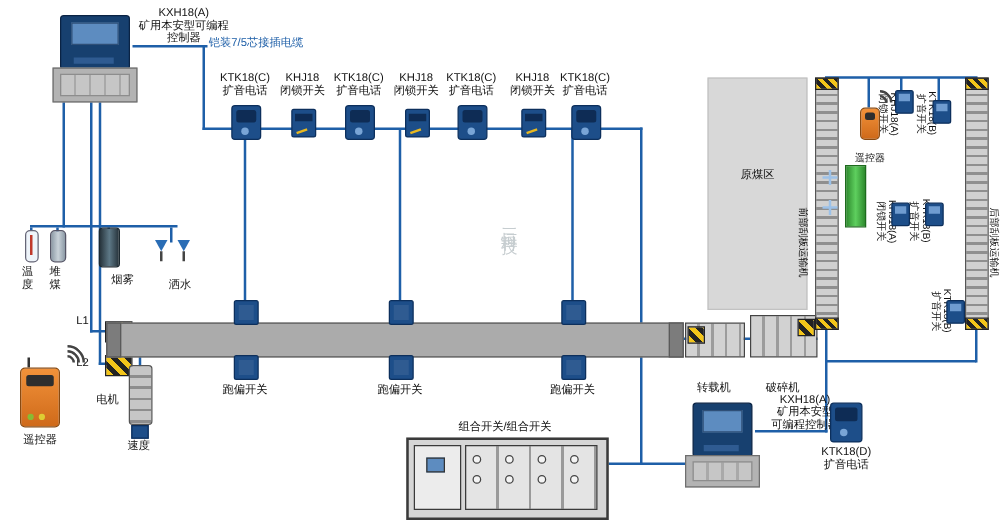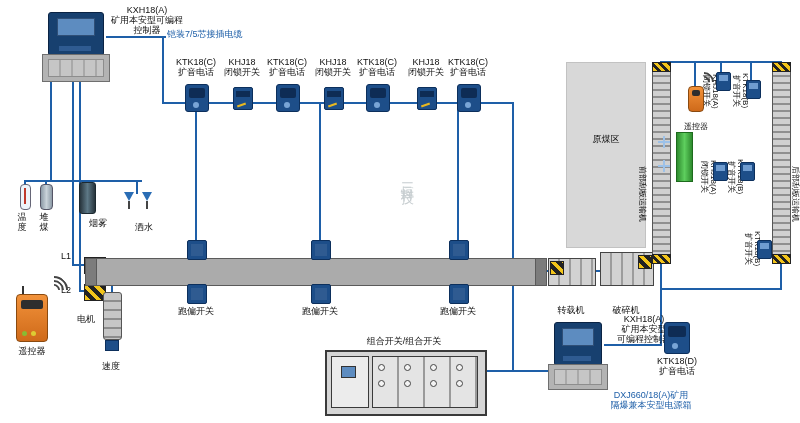--- a/index.html
+++ b/index.html
@@ -155,21 +155,21 @@
   <div class="ant" style="left:22px;top:286px;height:8px"></div>
   <div class="remote" style="left:16px;top:294px;width:30px;height:46px"></div>
   <div class="arc" style="left:48px;top:284px;width:8px;height:8px"></div>
   <div class="arc" style="left:44px;top:280px;width:16px;height:16px"></div>
   <div class="arc" style="left:40px;top:276px;width:24px;height:24px"></div>
   <div class="lbl" style="left:10px;top:346px;width:44px">遥控器</div>
 
   <div class="motor" style="left:103px;top:292px;width:17px;height:46px"></div>
   <div class="lbl" style="left:72px;top:314px;width:28px">电机</div>
   <div class="spdbox" style="left:105px;top:340px;width:12px;height:9px"></div>
-  <div class="lbl" style="left:96px;top:361px;width:30px">速度</div>
+  <div class="lbl" style="left:96px;top:351px;width:30px">速度</div>
 
   <div class="belt" style="left:85px;top:258px;width:460px;height:26px"></div>
   <div class="belt-cap" style="left:85px;top:258px;width:10px;height:26px"></div>
   <div class="belt-cap" style="left:535px;top:258px;width:10px;height:26px"></div>
 
   <div class="dev-sq" style="left:187px;top:240px;width:18px;height:18px"></div>
   <div class="dev-sq" style="left:187px;top:284px;width:18px;height:18px"></div>
   <div class="lbl" style="left:175px;top:306px;width:42px">跑偏开关</div>
   <div class="dev-sq" style="left:311px;top:240px;width:18px;height:18px"></div>
   <div class="dev-sq" style="left:311px;top:284px;width:18px;height:18px"></div>
@@ -231,18 +231,16 @@
   <div class="dial" style="left:456px;top:380px"></div>
 
   <div class="ct" style="left:554px;top:322px;width:46px;height:42px"></div>
   <div class="cb" style="left:548px;top:364px;width:58px;height:24px"></div>
   <div class="lbl" style="left:602px;top:314px;width:84px">KXH18(A)
 矿用本安型
 可编程控制器</div>
   <div class="dev-phone" style="left:664px;top:322px;width:24px;height:30px"></div>
   <div class="lbl" style="left:656px;top:356px;width:42px">KTK18(D)
 扩音电话</div>
-  <div class="lbl blue" style="left:592px;top:390px;width:118px">DXJ660/18(A)矿用
-隔爆兼本安型电源箱</div>
 
   <div class="wm-sub" style="left:398px;top:172px">三恒科技</div>
 
 </div>
 
 </body></html>

